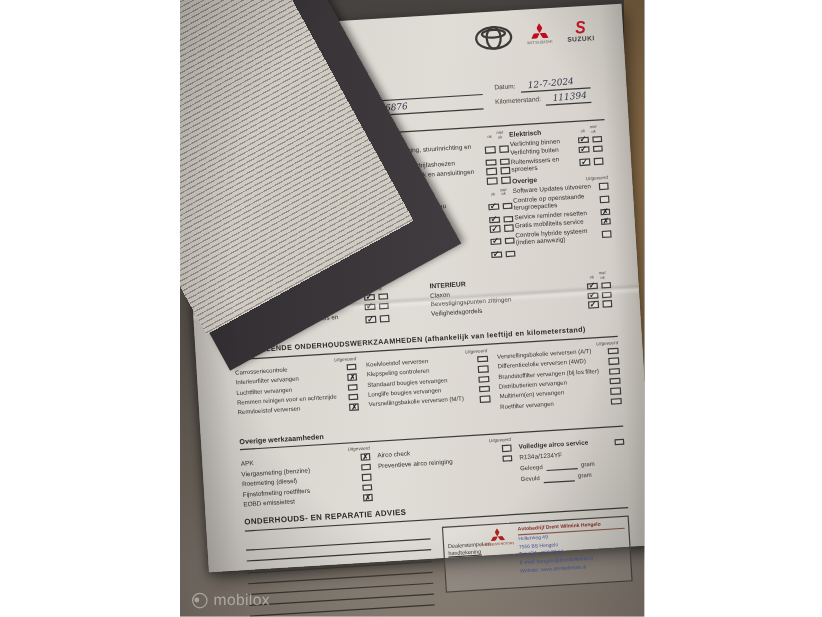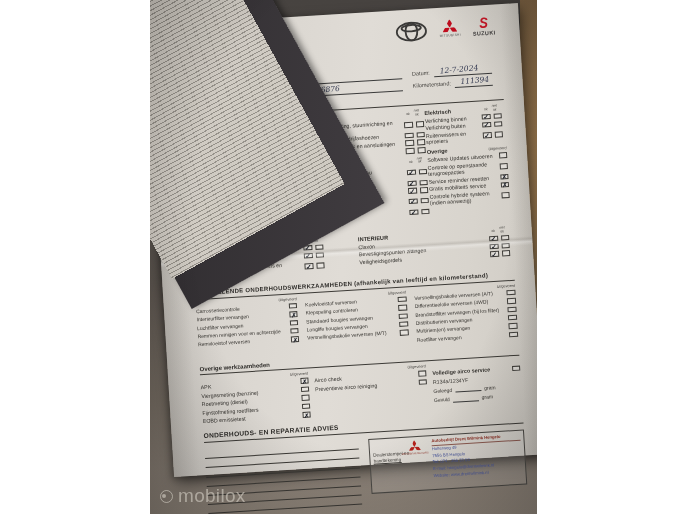--- a/index.html
+++ b/index.html
@@ -112,22 +112,22 @@
          box-sizing:border-box;background:rgba(255,255,255,.12);}
   .stamp-label{position:absolute;left:3px;top:13px;font-size:4.6px;color:#3c3a36;width:50px;line-height:1.3;}
   .stamp-label .ul{border-bottom:0.7px solid #3c3a36;}
   .mmcsm{position:absolute;left:38px;top:3px;width:14px;height:16px;}
   .mmcsm .d{position:absolute;left:4.7px;top:0;width:4px;height:6.8px;
     clip-path:polygon(50% 0,100% 50%,50% 100%,0 50%);transform-origin:50% 100%;}
   .mmccap{position:absolute;left:30px;top:16px;font-size:2.6px;color:#8c2f24;width:30px;text-align:center;}
   .stamplines{position:absolute;left:62px;top:2px;right:3px;font-size:4.2px;line-height:1.62;}
   .sl0{font-weight:bold;border-bottom:0.6px solid #8c5a50;}
   
-  .wm{position:absolute;left:10px;bottom:7px;display:flex;align-items:center;gap:5px;
-      color:rgba(214,208,198,.6);font-size:19px;letter-spacing:.3px;}
+  .wm{position:absolute;left:10px;bottom:7px;display:flex;align-items:flex-end;gap:5px;
+      color:rgba(214,208,198,.6);font-size:13px;letter-spacing:.3px;}
   .wm-icon{width:13px;height:13px;border:1.6px solid rgba(214,208,198,.6);border-radius:50%;
       position:relative;box-sizing:border-box;}
   .wm-icon::after{content:"";position:absolute;left:1.2px;top:3px;width:4px;height:4px;
       border-radius:50%;background:rgba(214,208,198,.6);}
   svg{display:block;}
 </style>
 </head>
 <body>
 
 <div class="photo">

